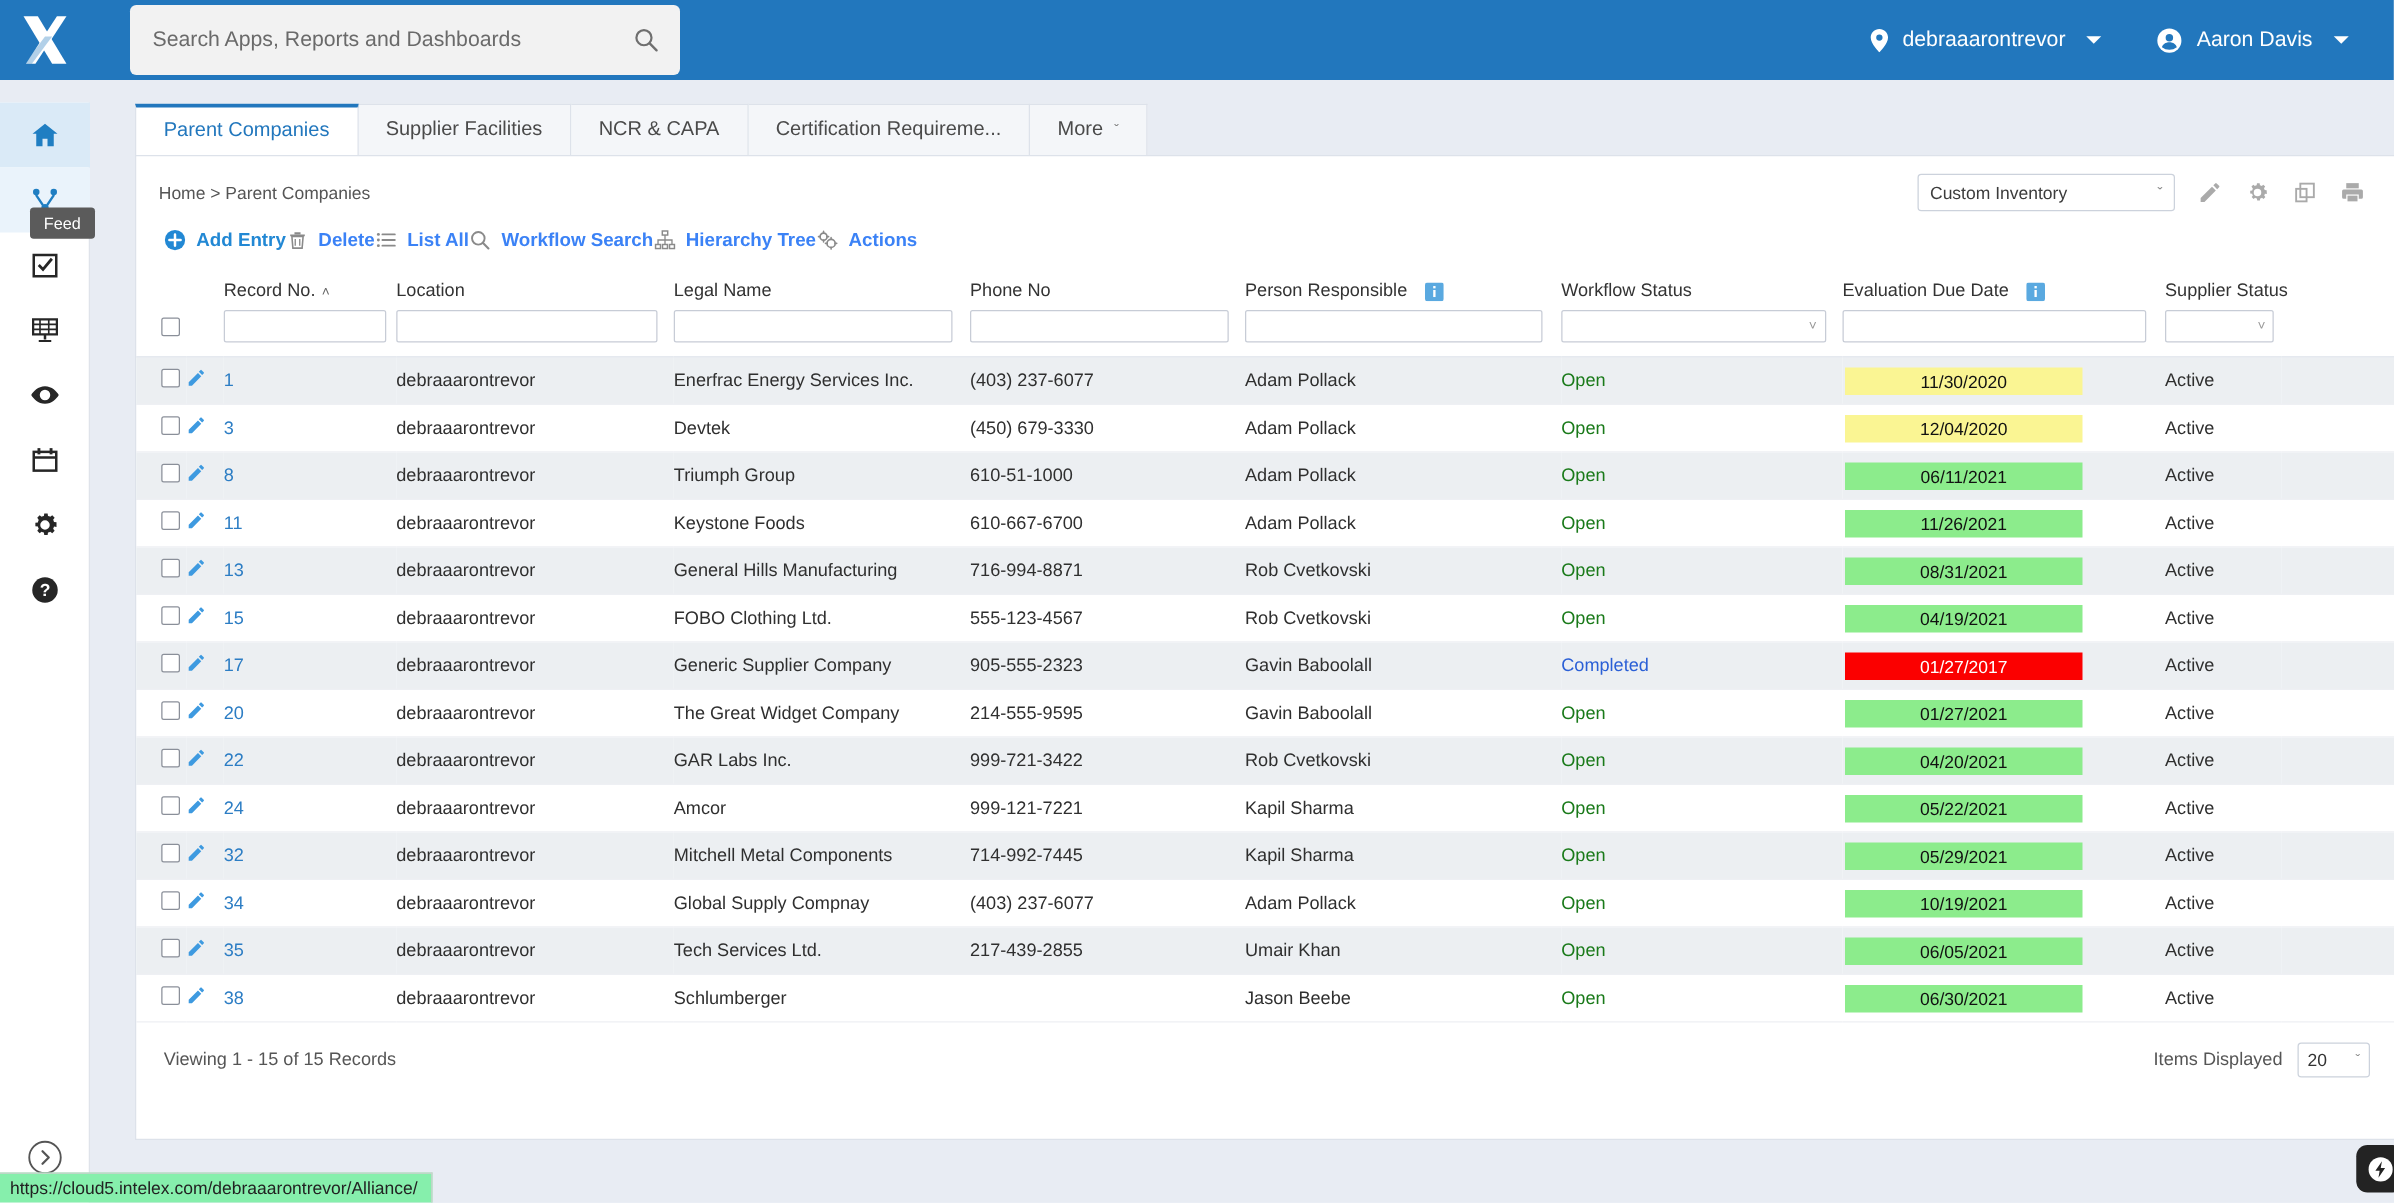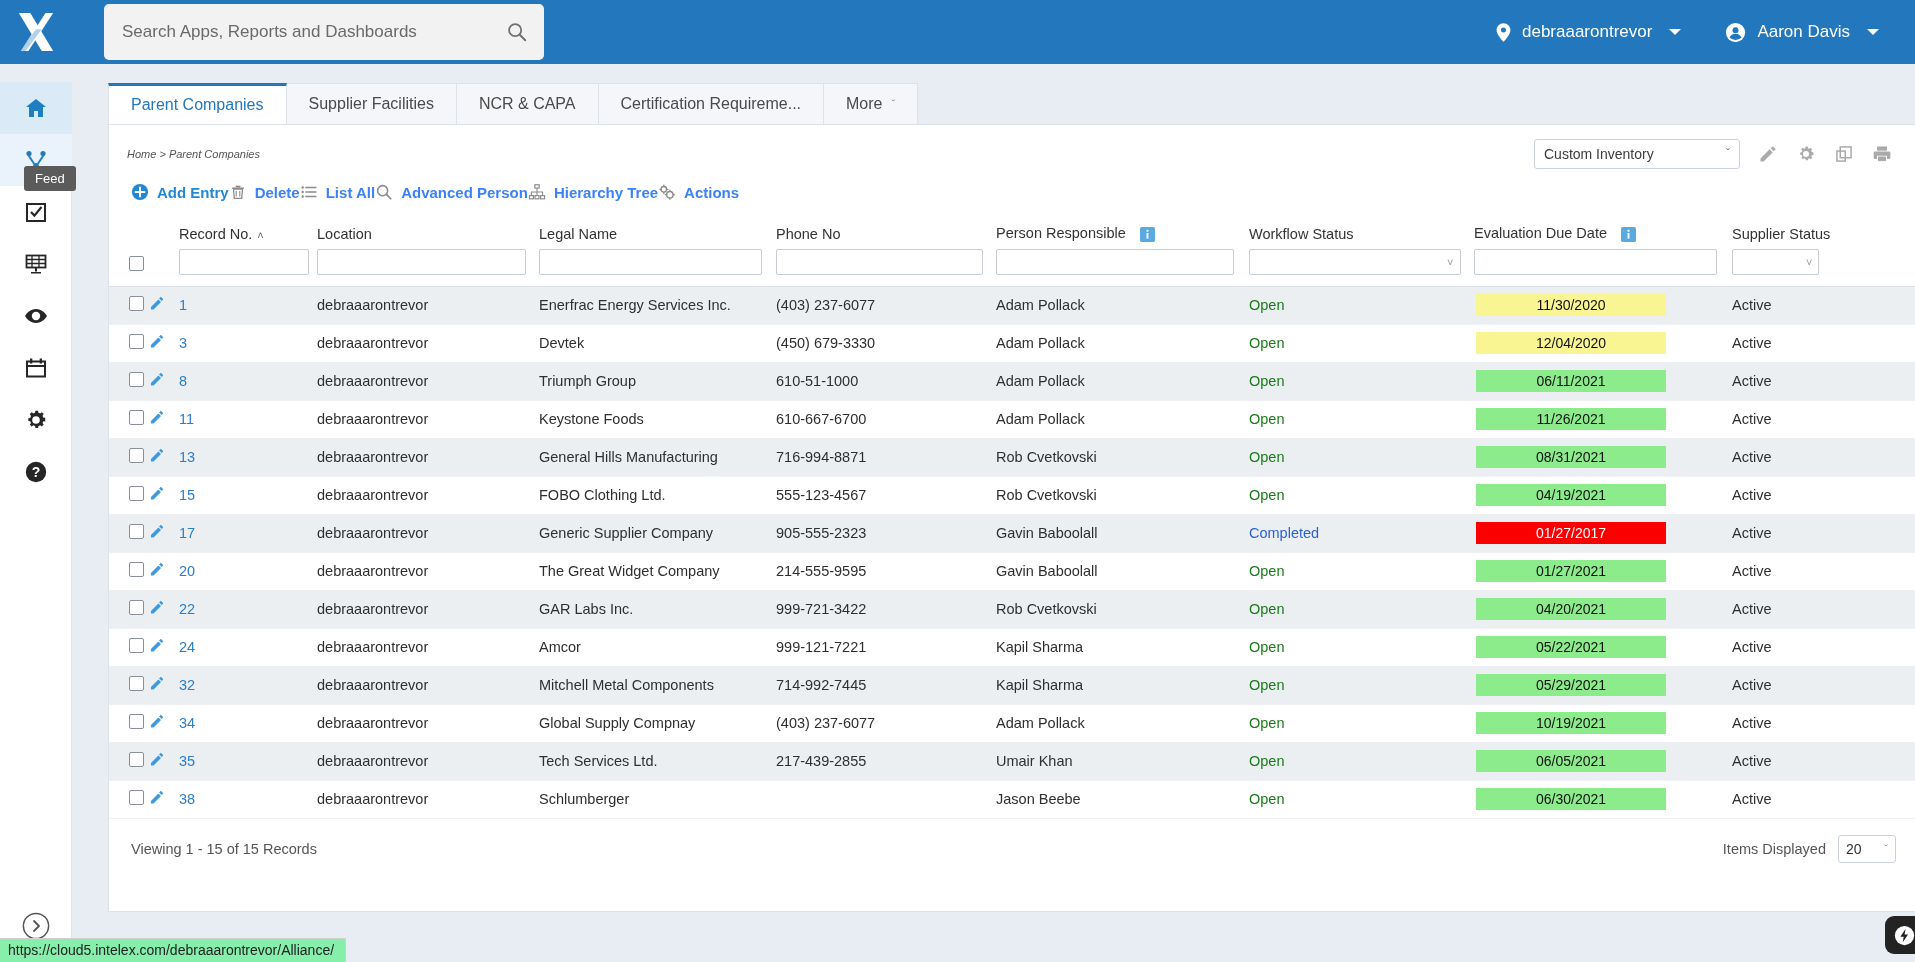--- a/index.html
+++ b/index.html
@@ -87,21 +87,21 @@
   }
   .tab .chev { margin-left: 9px; font-size: 11px; color: #777; }
 
   
   .card {
     margin: 0 16px 0 16px; background: #fff;
     border: 1px solid #dde2ea; height: 788px; position: relative;
   }
 
   .bcrow { display: flex; align-items: center; padding: 14px 18px 0 18px; height: 44px; }
-  .bc { font-size: 11px; color: #555; font-style: italic; }
+  .bc { font-size: 14px; color: #555; }
   .bcrow-right { margin-left: auto; display: flex; align-items: center; gap: 18px; padding-right: 8px; }
 
   .sel-view {
     width: 206px; height: 30px; border: 1px solid #ccd2dc; border-radius: 3px;
     display: flex; align-items: center; padding: 0 9px;
     font-size: 14px; color: #3c3c3c; background: #fff; cursor: pointer;
   }
   .sel-view .ch { margin-left: auto; color: #888; font-size: 12px; }
   .ticon { width: 20px; height: 20px; cursor: pointer; opacity: .62; }
 
@@ -351,21 +351,21 @@
             <circle cx="3" cy="15" r="1.3" fill="#8a8a8a"></circle>
           <path d="M6.6 5h11M6.6 10h11M6.6 15h11" stroke="#8a8a8a" stroke-width="1.7" stroke-linecap="round"></path>
         </svg>
         <span>List All</span>
       </div>
       <div class="tb-btn">
         <svg class="tb-ico" viewBox="0 0 20 20">
           <circle cx="8.5" cy="8.5" r="5.6" fill="none" stroke="#8a8a8a" stroke-width="1.7"></circle>
           <line x1="12.7" y1="12.7" x2="17.5" y2="17.5" stroke="#8a8a8a" stroke-width="1.9" stroke-linecap="round"></line>
         </svg>
-        <span>Advanced Person</span>
+        <span>Workflow Search</span>
       </div>
       <div class="tb-btn">
         <svg class="tb-ico" viewBox="0 0 20 20">
           <rect x="7.6" y="2" width="4.8" height="3.6" fill="none" stroke="#8a8a8a" stroke-width="1.3"></rect>
           <rect x="1.6" y="14" width="4.4" height="3.6" fill="none" stroke="#8a8a8a" stroke-width="1.3"></rect>
           <rect x="7.8" y="14" width="4.4" height="3.6" fill="none" stroke="#8a8a8a" stroke-width="1.3"></rect>
           <rect x="14" y="14" width="4.4" height="3.6" fill="none" stroke="#8a8a8a" stroke-width="1.3"></rect>
           <path d="M10 5.6v4.4M3.8 14v-4h12.4v4M10 10v4" stroke="#8a8a8a" stroke-width="1.2" fill="none"></path>
         </svg>
         <span>Hierarchy Tree</span>

